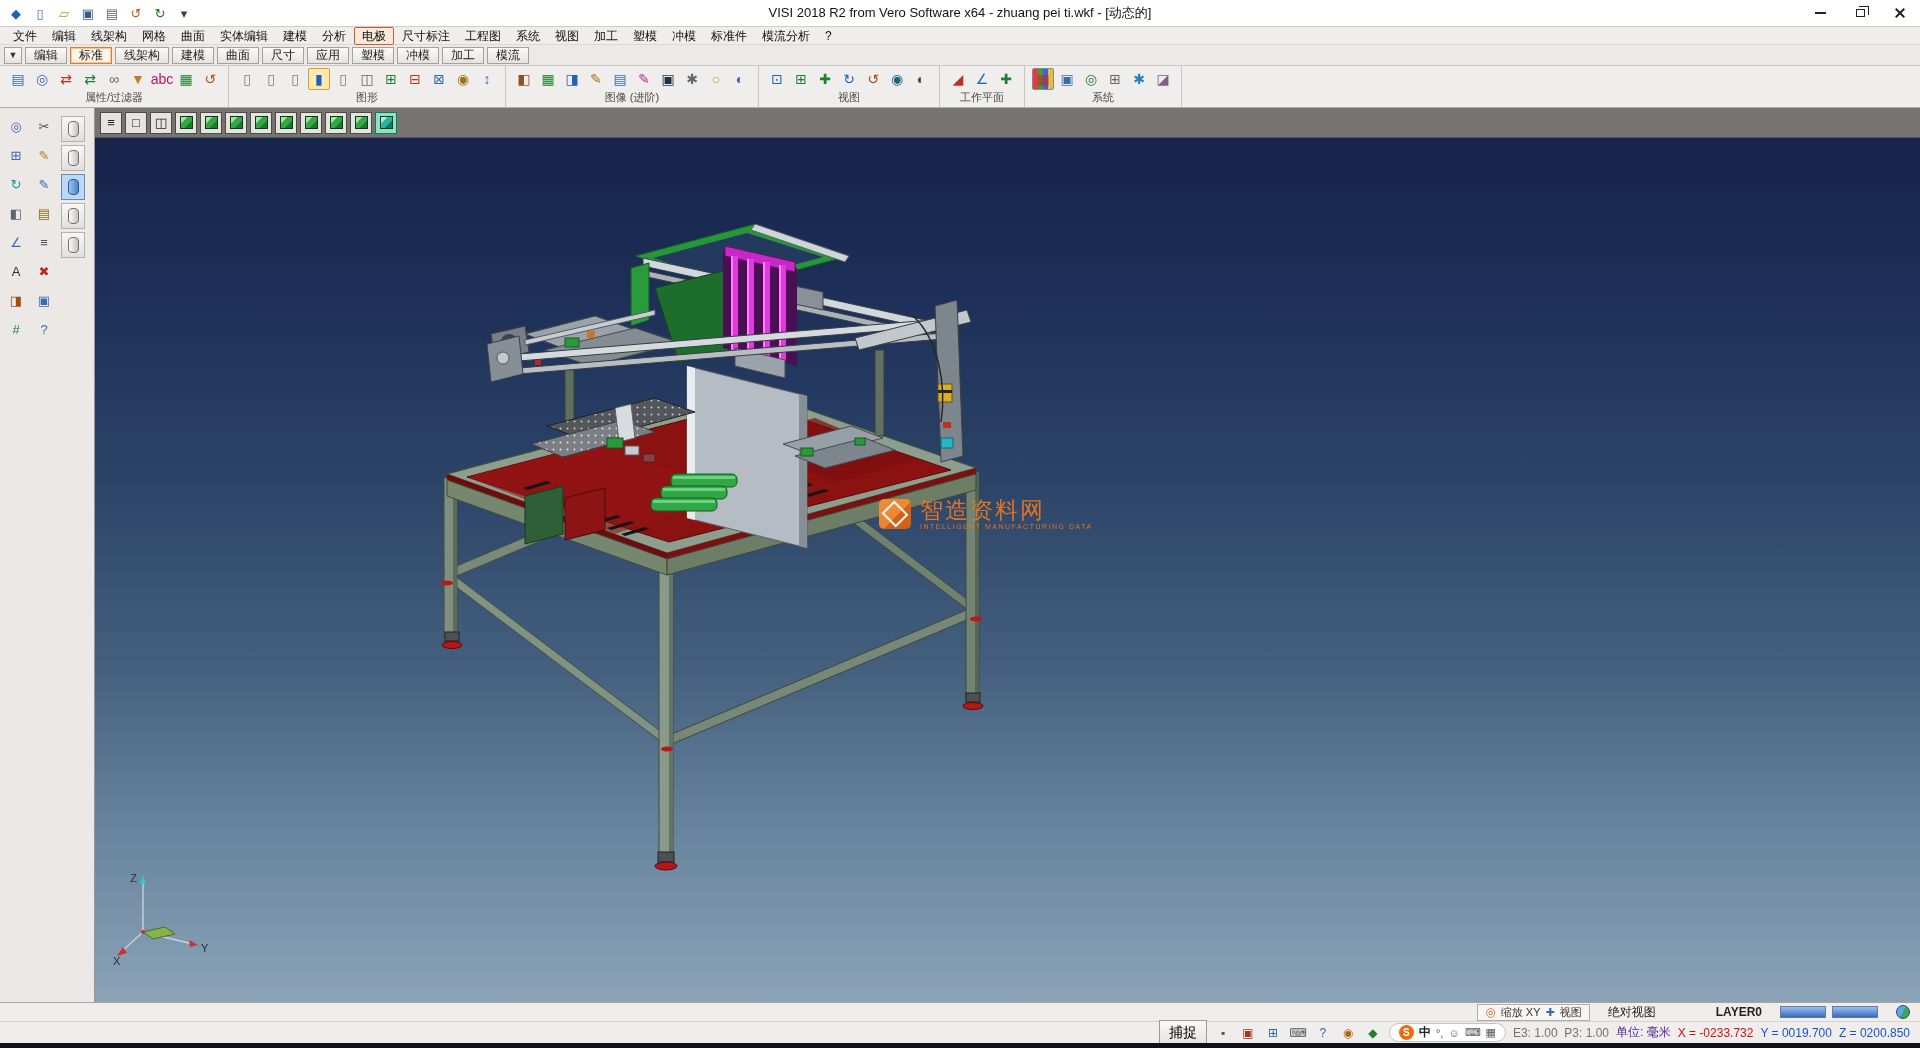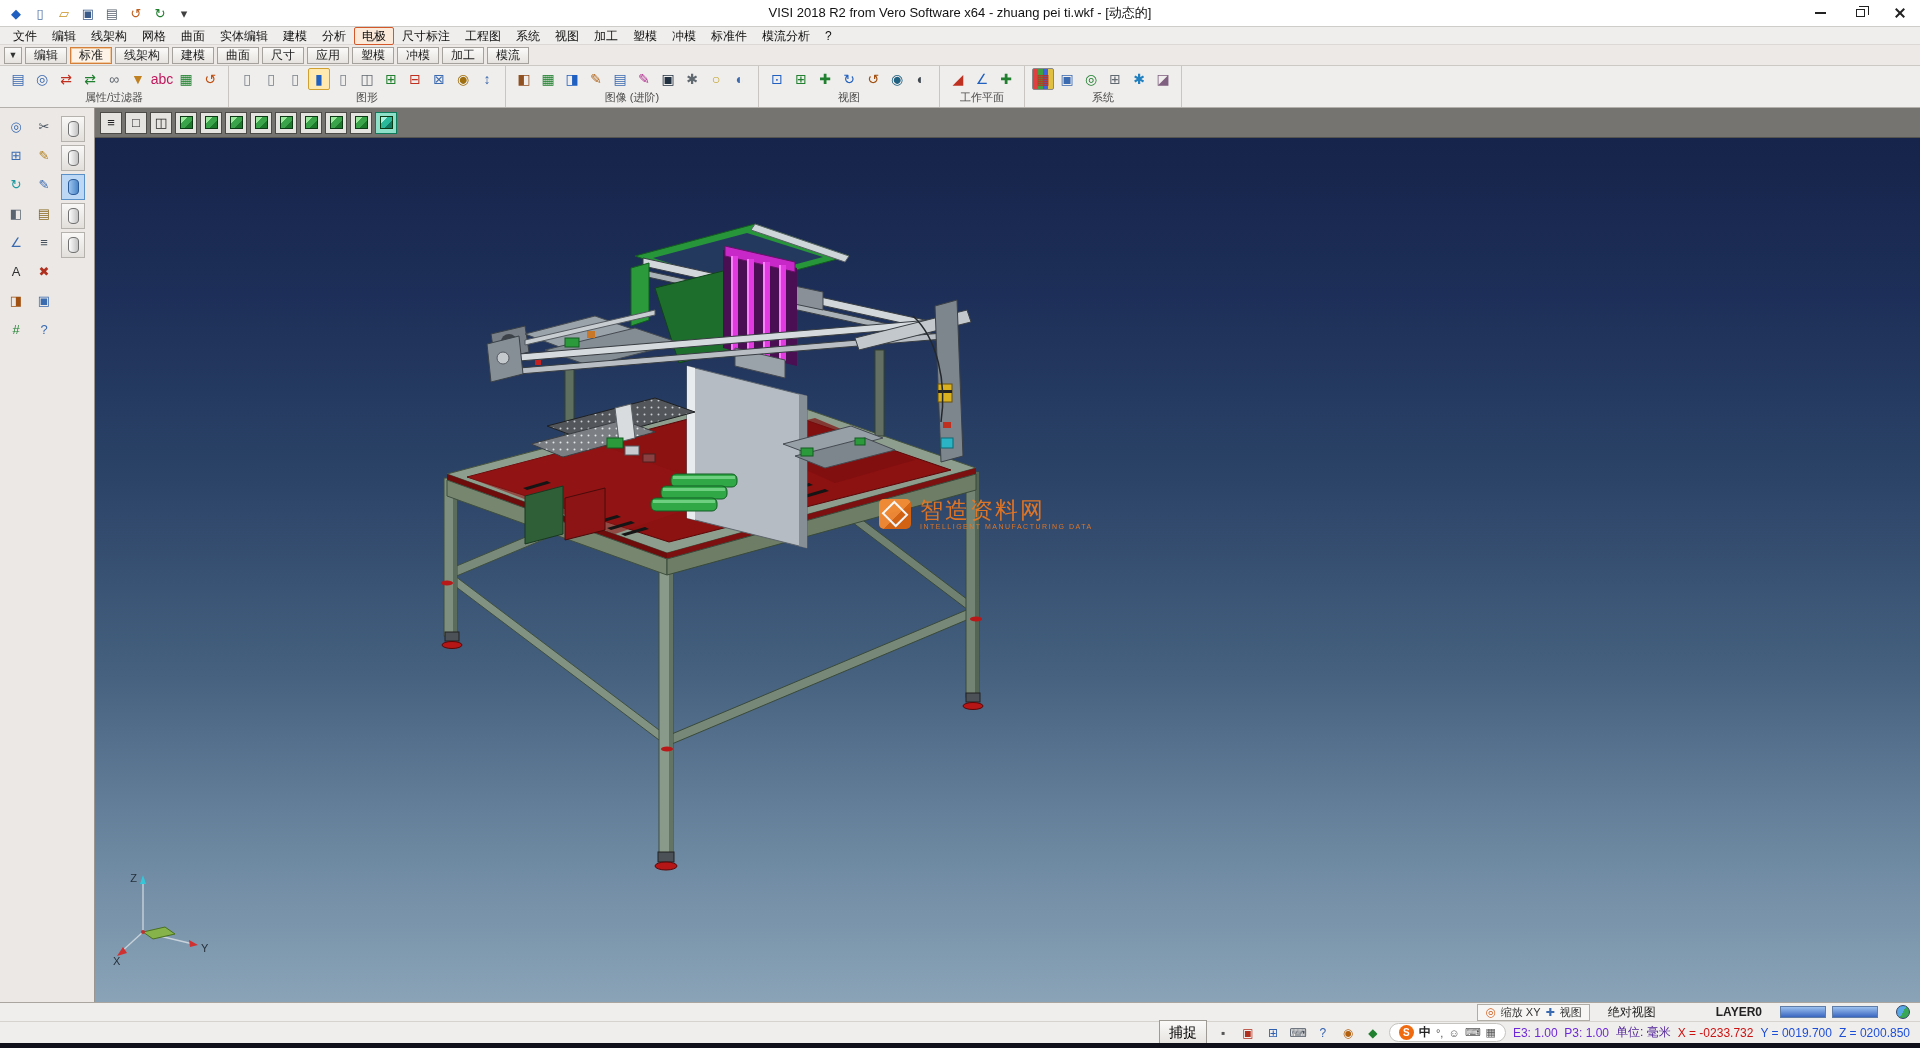--- a/index.html
+++ b/index.html
@@ -106,21 +106,21 @@
   .flexspacer { flex:1; }
   .snapbtn { border:1px solid #9e9a94; background:linear-gradient(#fbfaf9,#e5e2de); height:26px;
     padding:0 9px; font-size:14px; font-family:inherit; display:flex; align-items:center; }
   .stico { width:18px; height:18px; display:flex; align-items:center; justify-content:center; font-size:12px; }
   .imebar { display:flex; align-items:center; gap:5px; background:#fff; border:1px solid #c6c4c0;
     border-radius:10px; padding:0 9px; height:19px; }
   .sogou { width:15px; height:15px; border-radius:50%; background:#f06a10; color:#fff; font-weight:bold;
     font-size:10px; display:flex; align-items:center; justify-content:center; }
   .imemode { font-weight:bold; font-size:12px; }
   .imeico { font-size:11px; color:#555; }
-  .scaleinfo { color:#6d28d9; white-space:pre; }
+  .scaleinfo { color:#737373; white-space:pre; }
   .units { color:#4c1d95; }
   .coord { color:#1d4ed8; white-space:nowrap; }
   .coord-x { color:#cc1111; }
   .taskbar { height:5px; flex:0 0 5px; background:#10101a; }
 </style>
 </head>
 <body>
 
 <div class="app">
 

